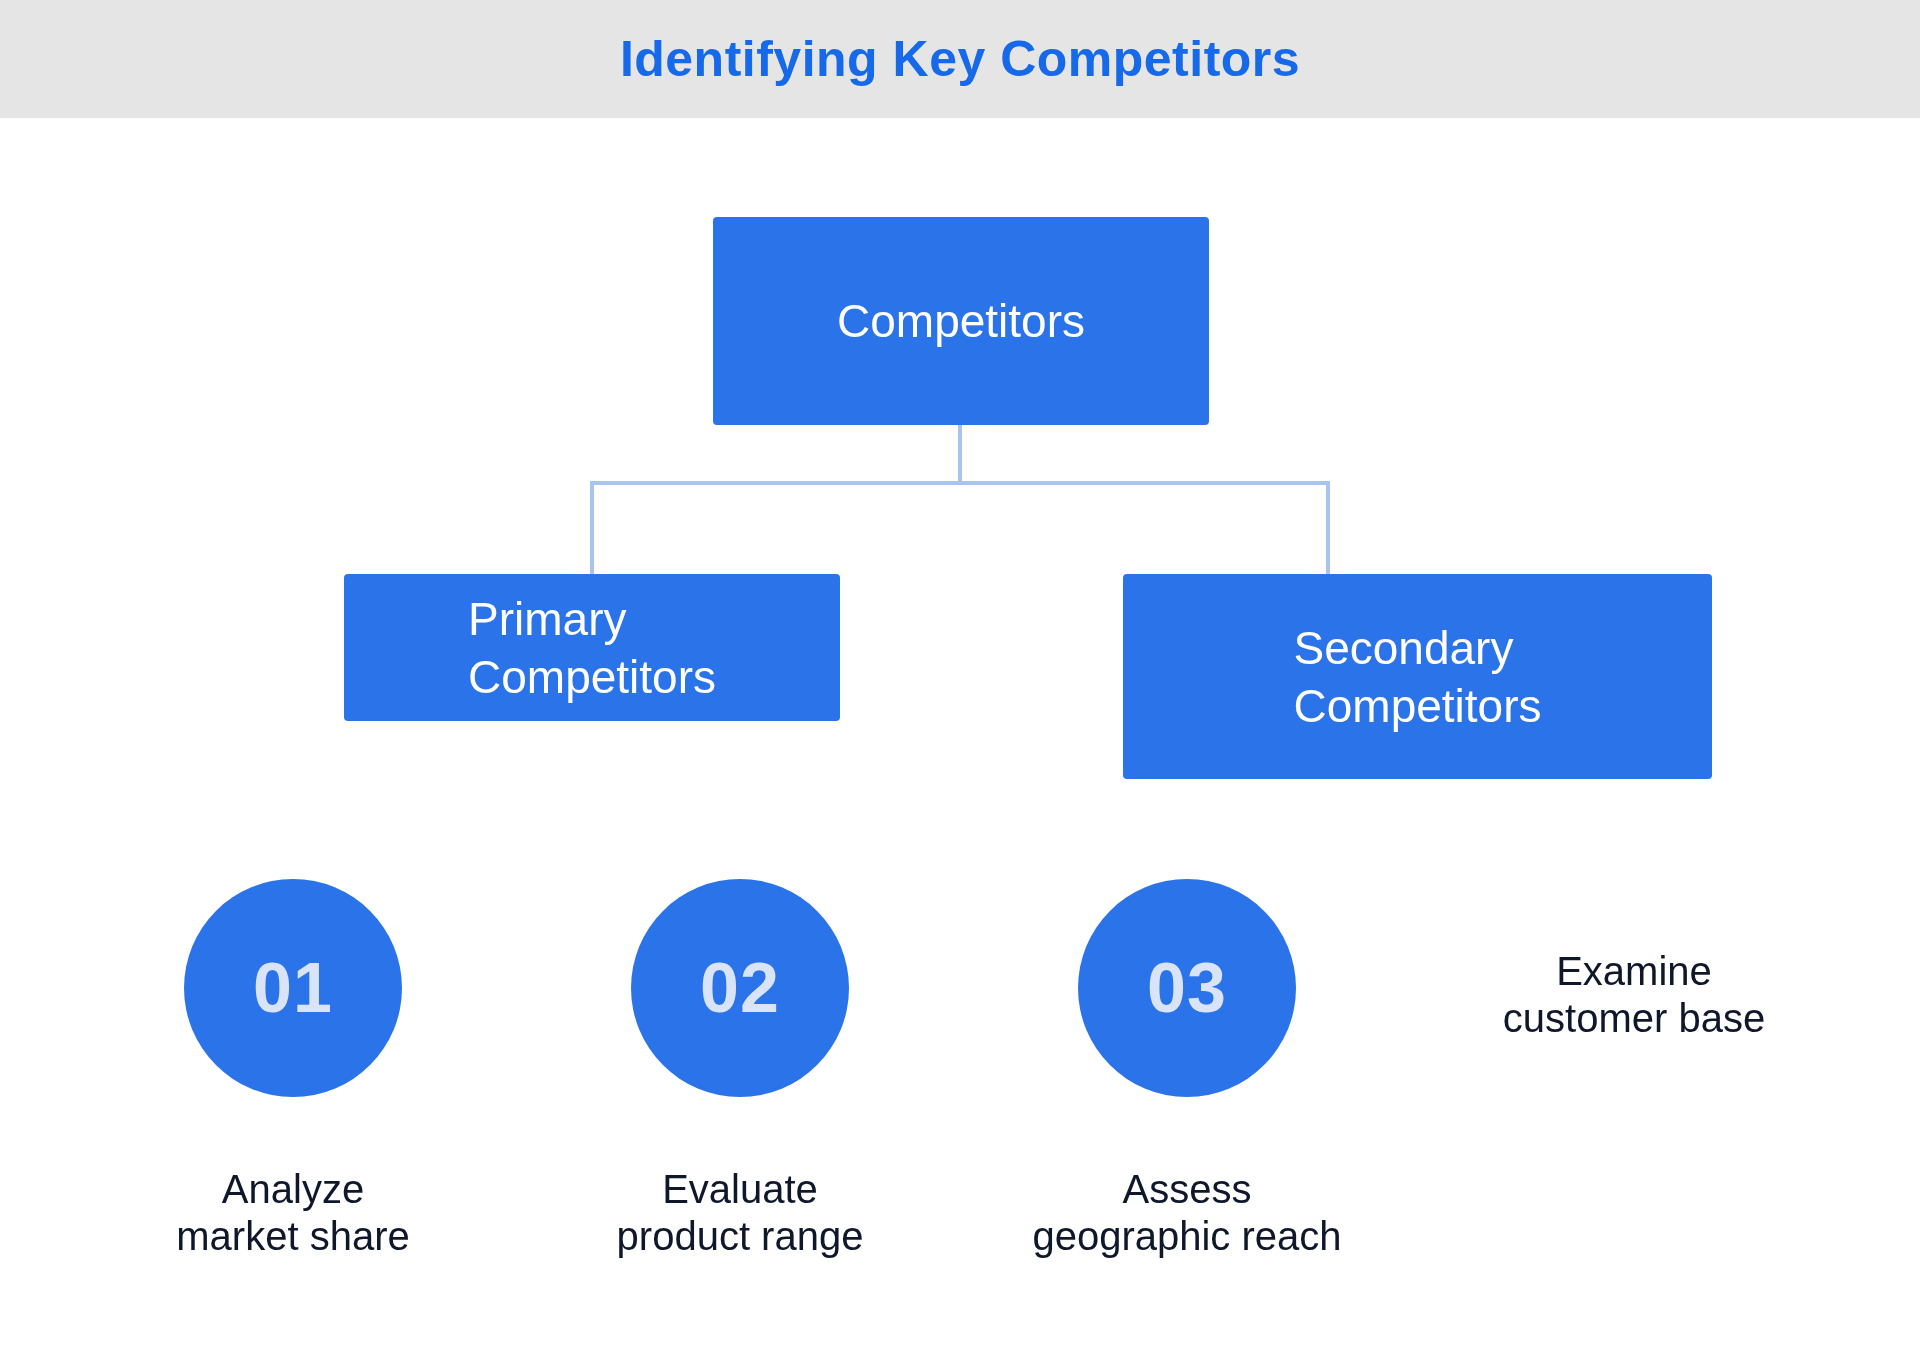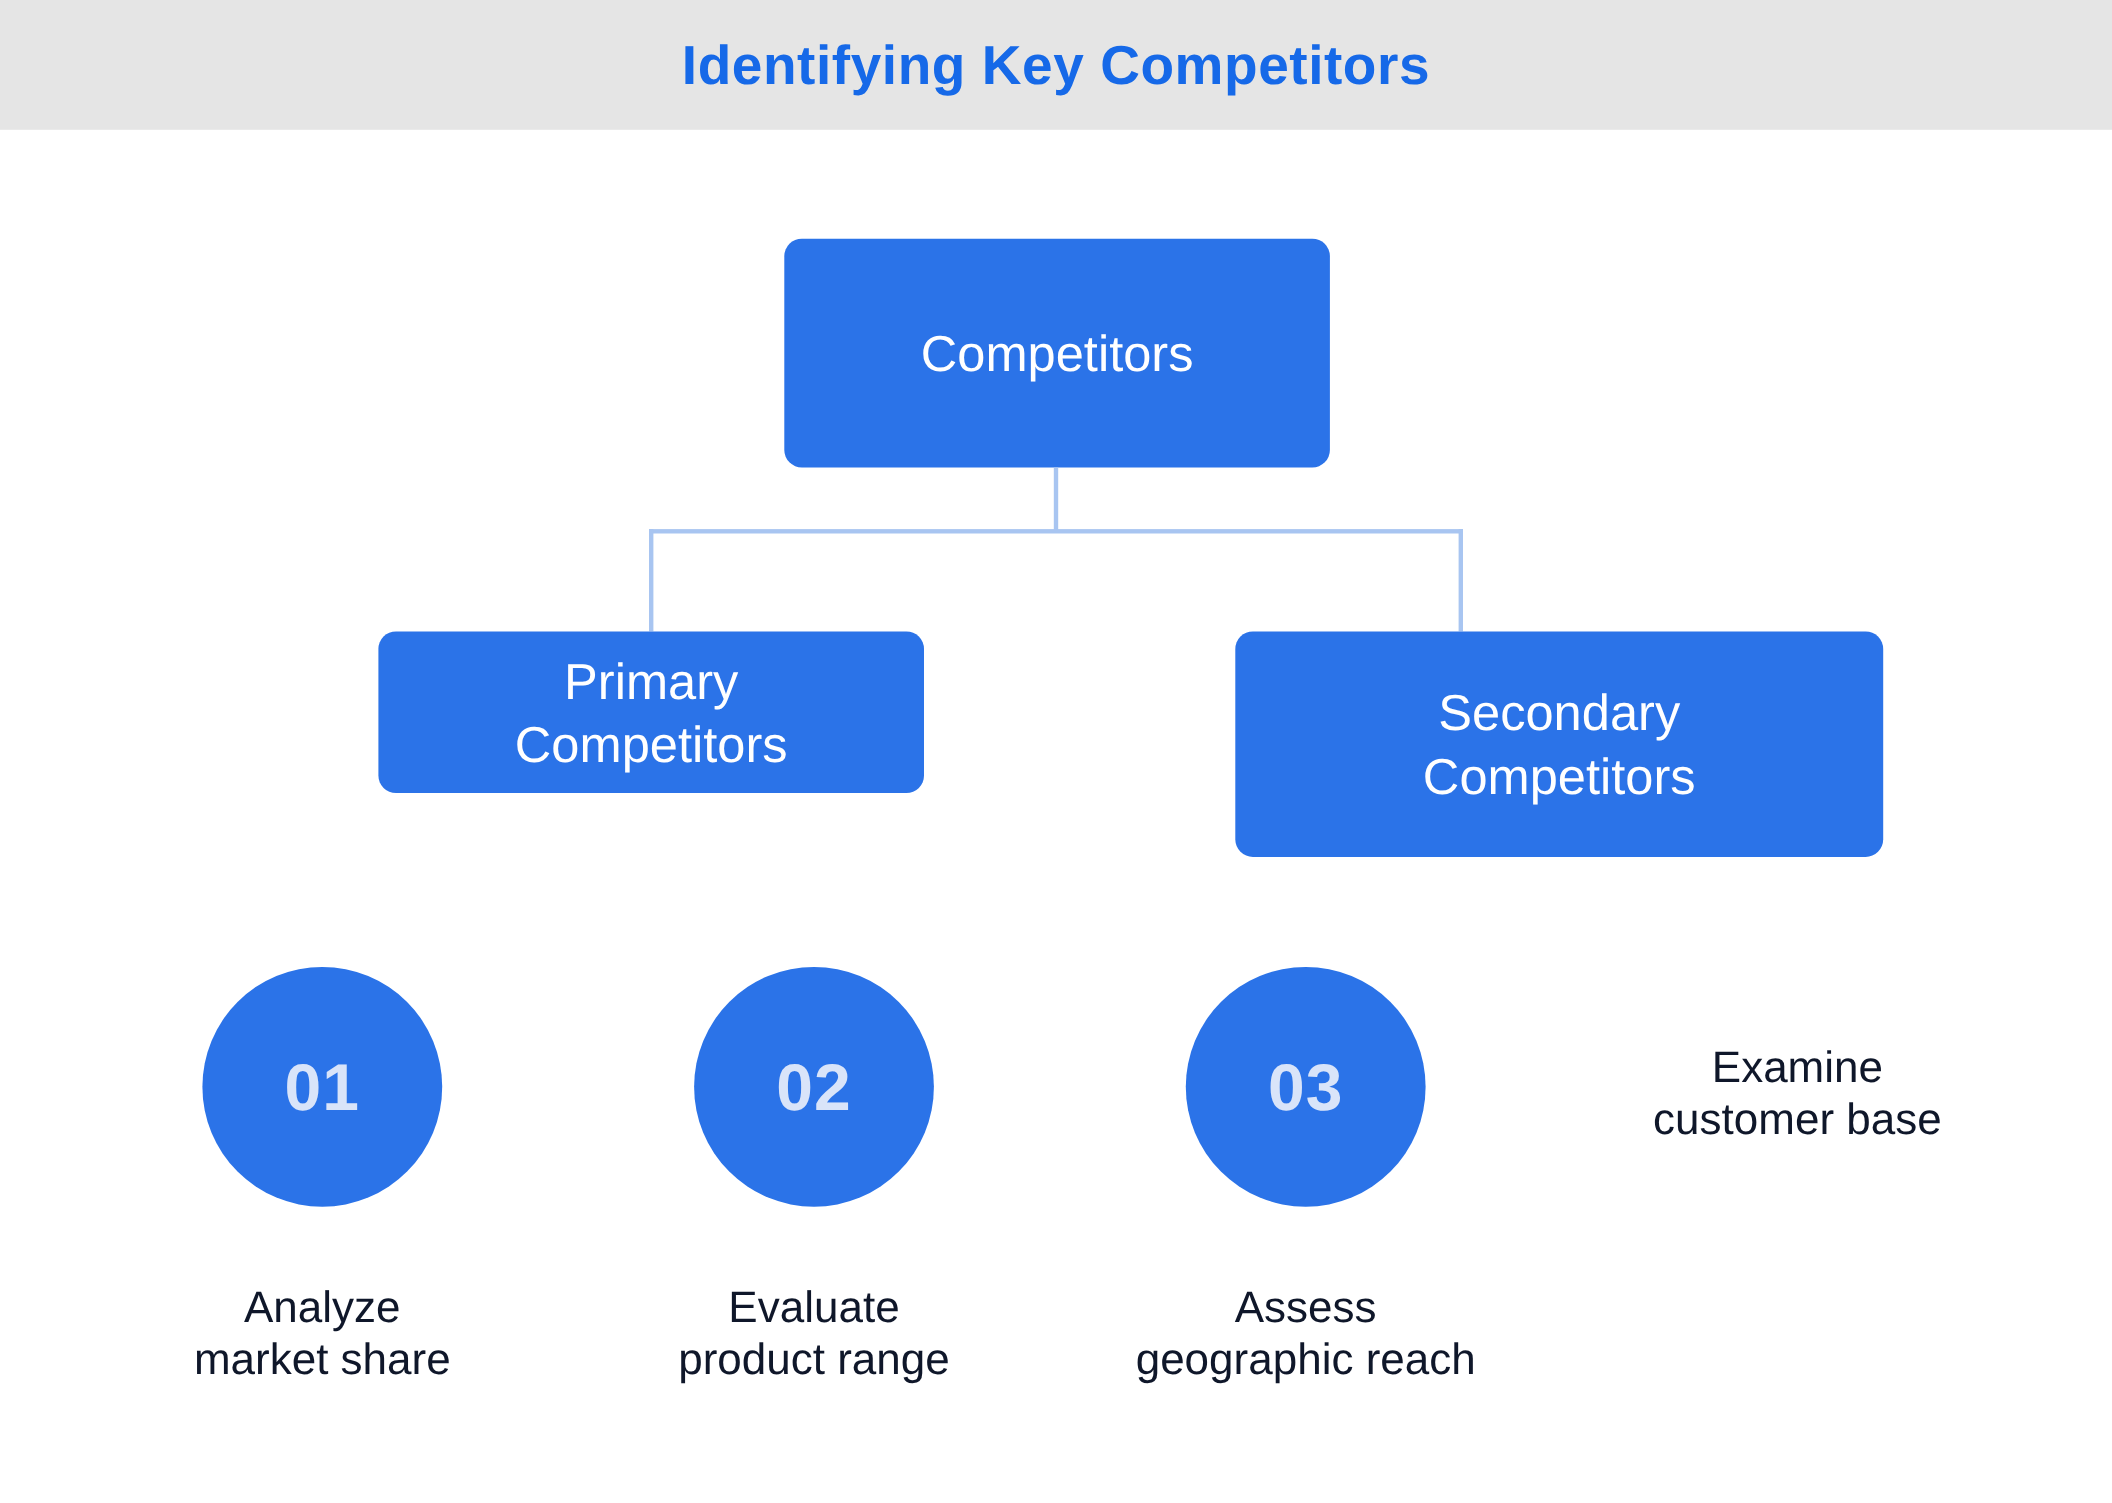--- a/index.html
+++ b/index.html
@@ -29,26 +29,25 @@
     margin: 0;
     font-size: 50px;
     font-weight: 600;
     letter-spacing: 0.5px;
     color: #1669e8;
   }
   
   .node {
     position: absolute;
     background: #2b73e8;
-    border-radius: 16px;
+    border-radius: 4px;
     color: #ffffff;
     display: flex;
     align-items: center;
     justify-content: center;
-    text-align: center;
     font-size: 46px;
     font-weight: 500;
     line-height: 58px;
     white-space: pre-line;
   }
   .node.root  { left: 713px;  top: 217px; width: 496px; height: 208px; }
   .node.child-left  { left: 344px;  top: 574px; width: 496px; height: 147px; }
   .node.child-right { left: 1123px; top: 574px; width: 589px; height: 205px; }
   
   .connector { position: absolute; background: #a8c5f1; }
@@ -71,21 +70,21 @@
   .step-4 { left: 1414px; }
   .circle {
     width: 218px; height: 218px;
     border-radius: 50%;
     background: #2b73e8;
     display: flex;
     align-items: center;
     justify-content: center;
   }
   .circle span {
-    font-size: 60px;
+    font-size: 70px;
     font-weight: 700;
     letter-spacing: 1px;
     color: #d9e4f9;
   }
   .step-label {
     margin-top: 69px;
     font-size: 40px;
     font-weight: 400;
     line-height: 47px;
     color: #0f172a;

